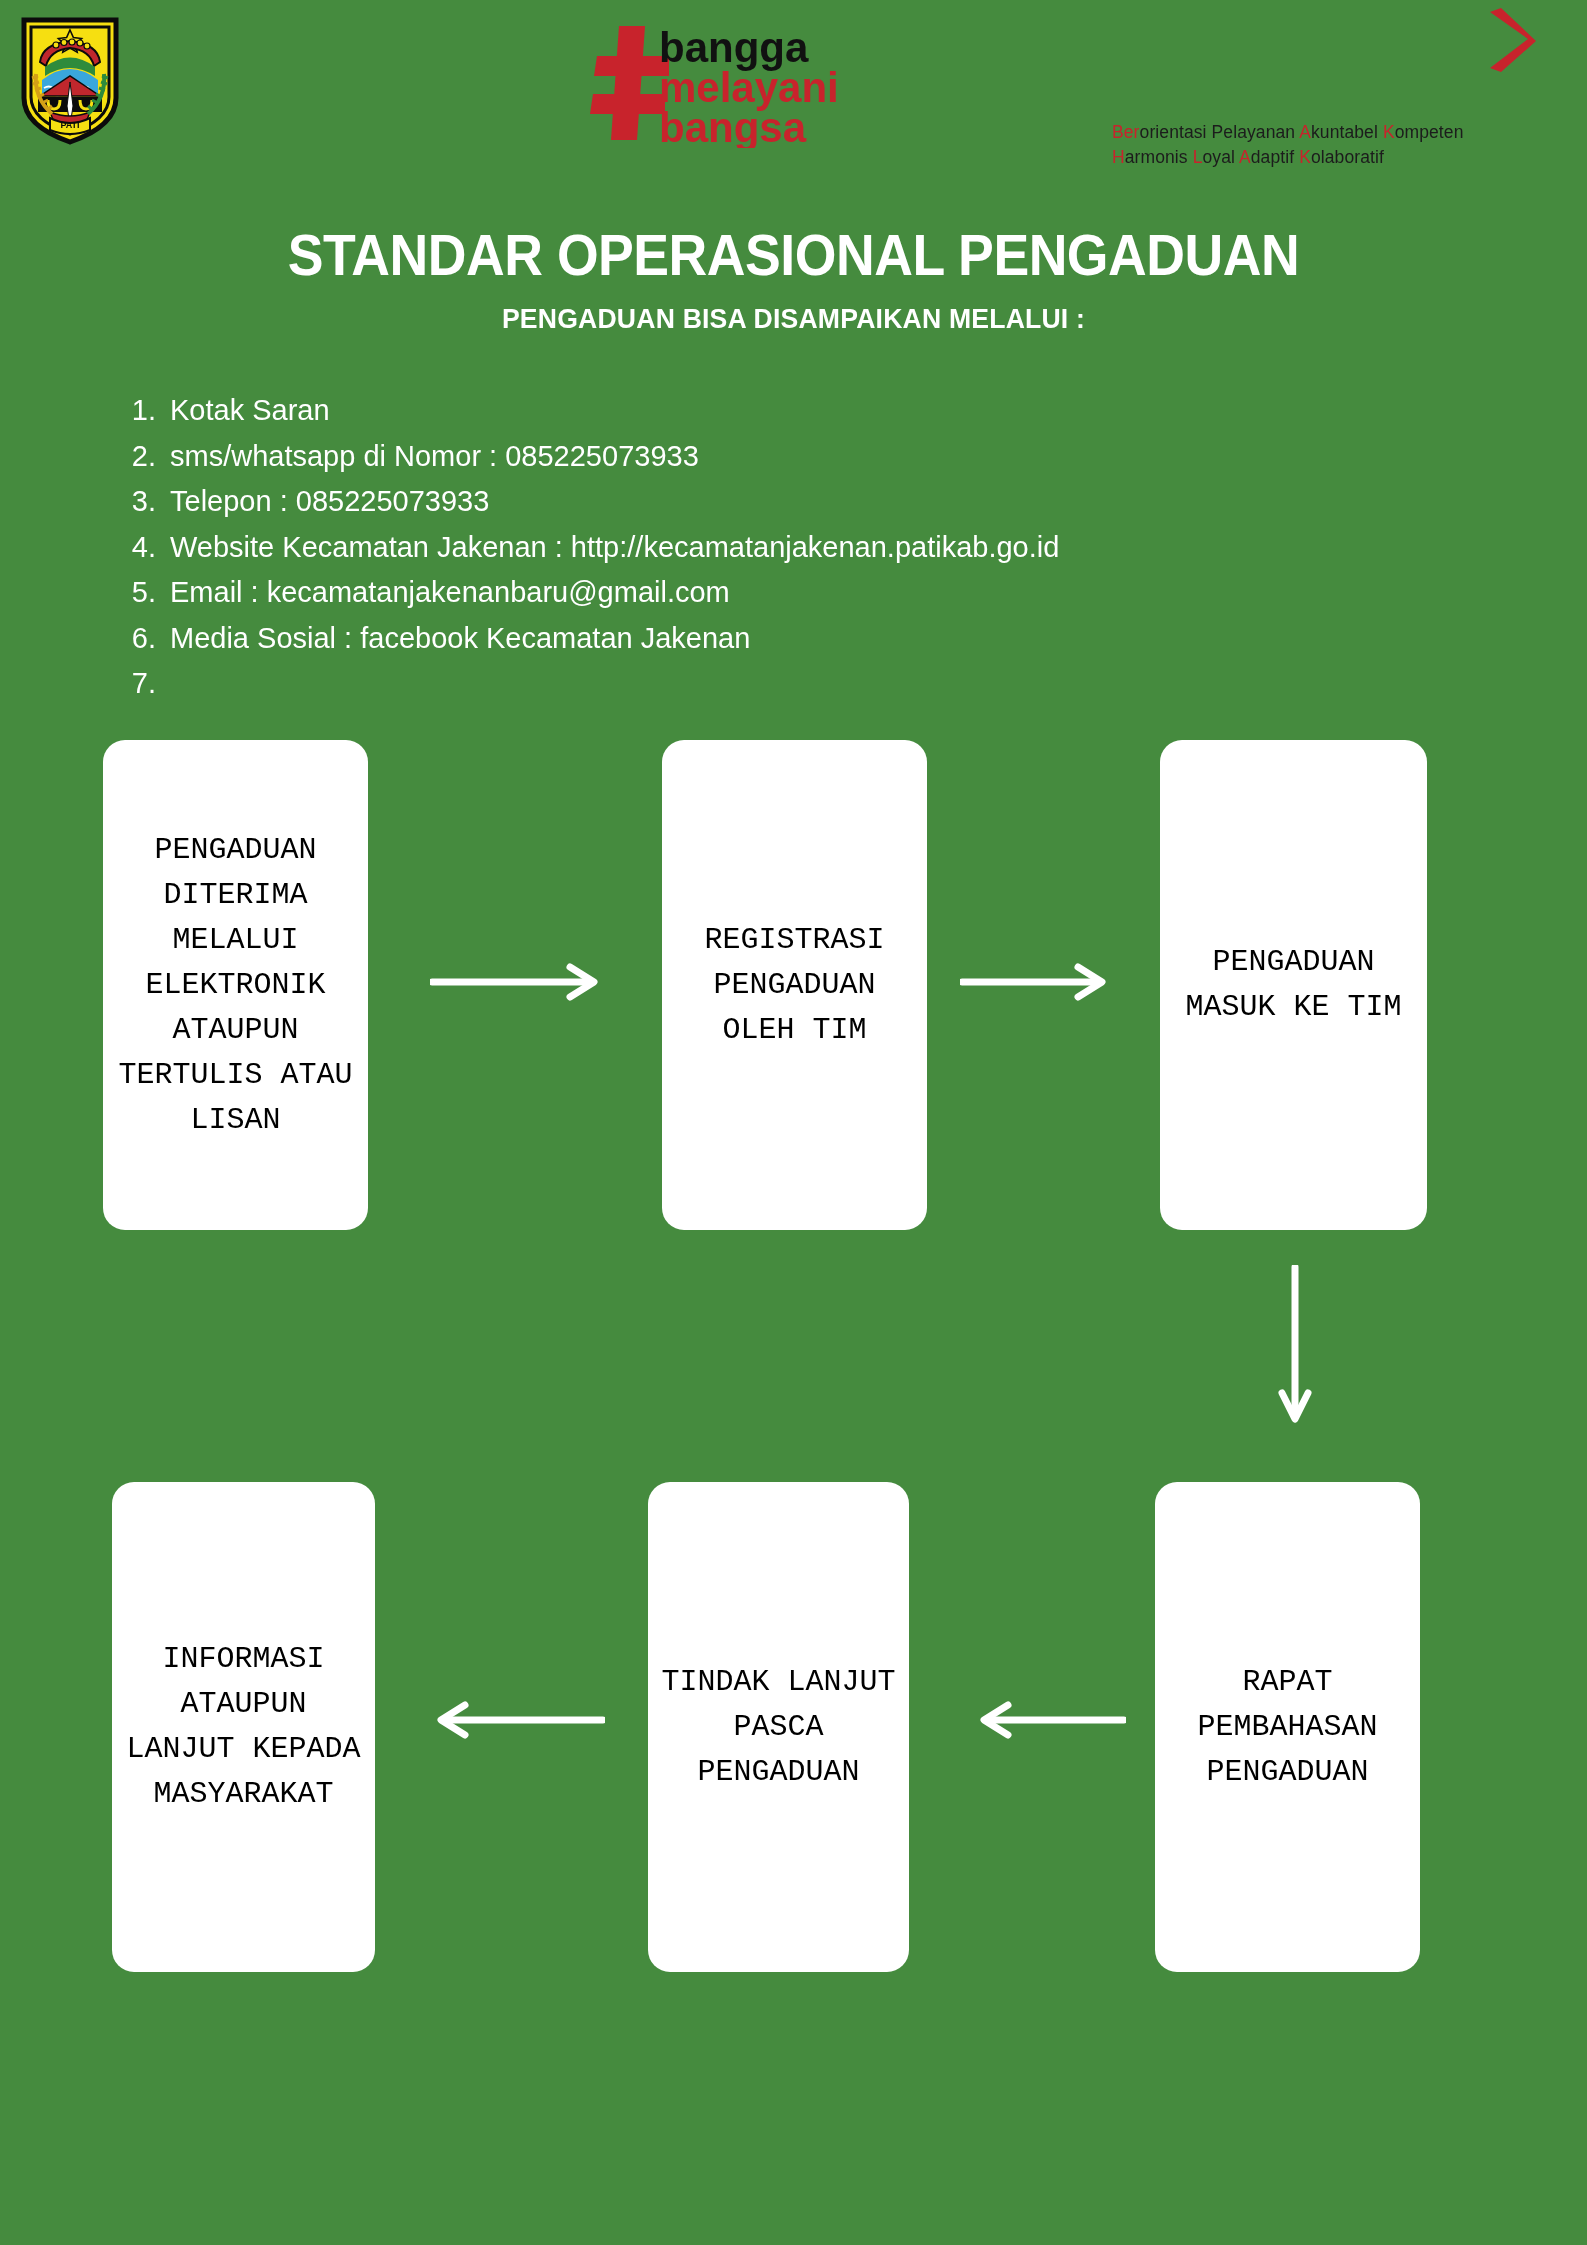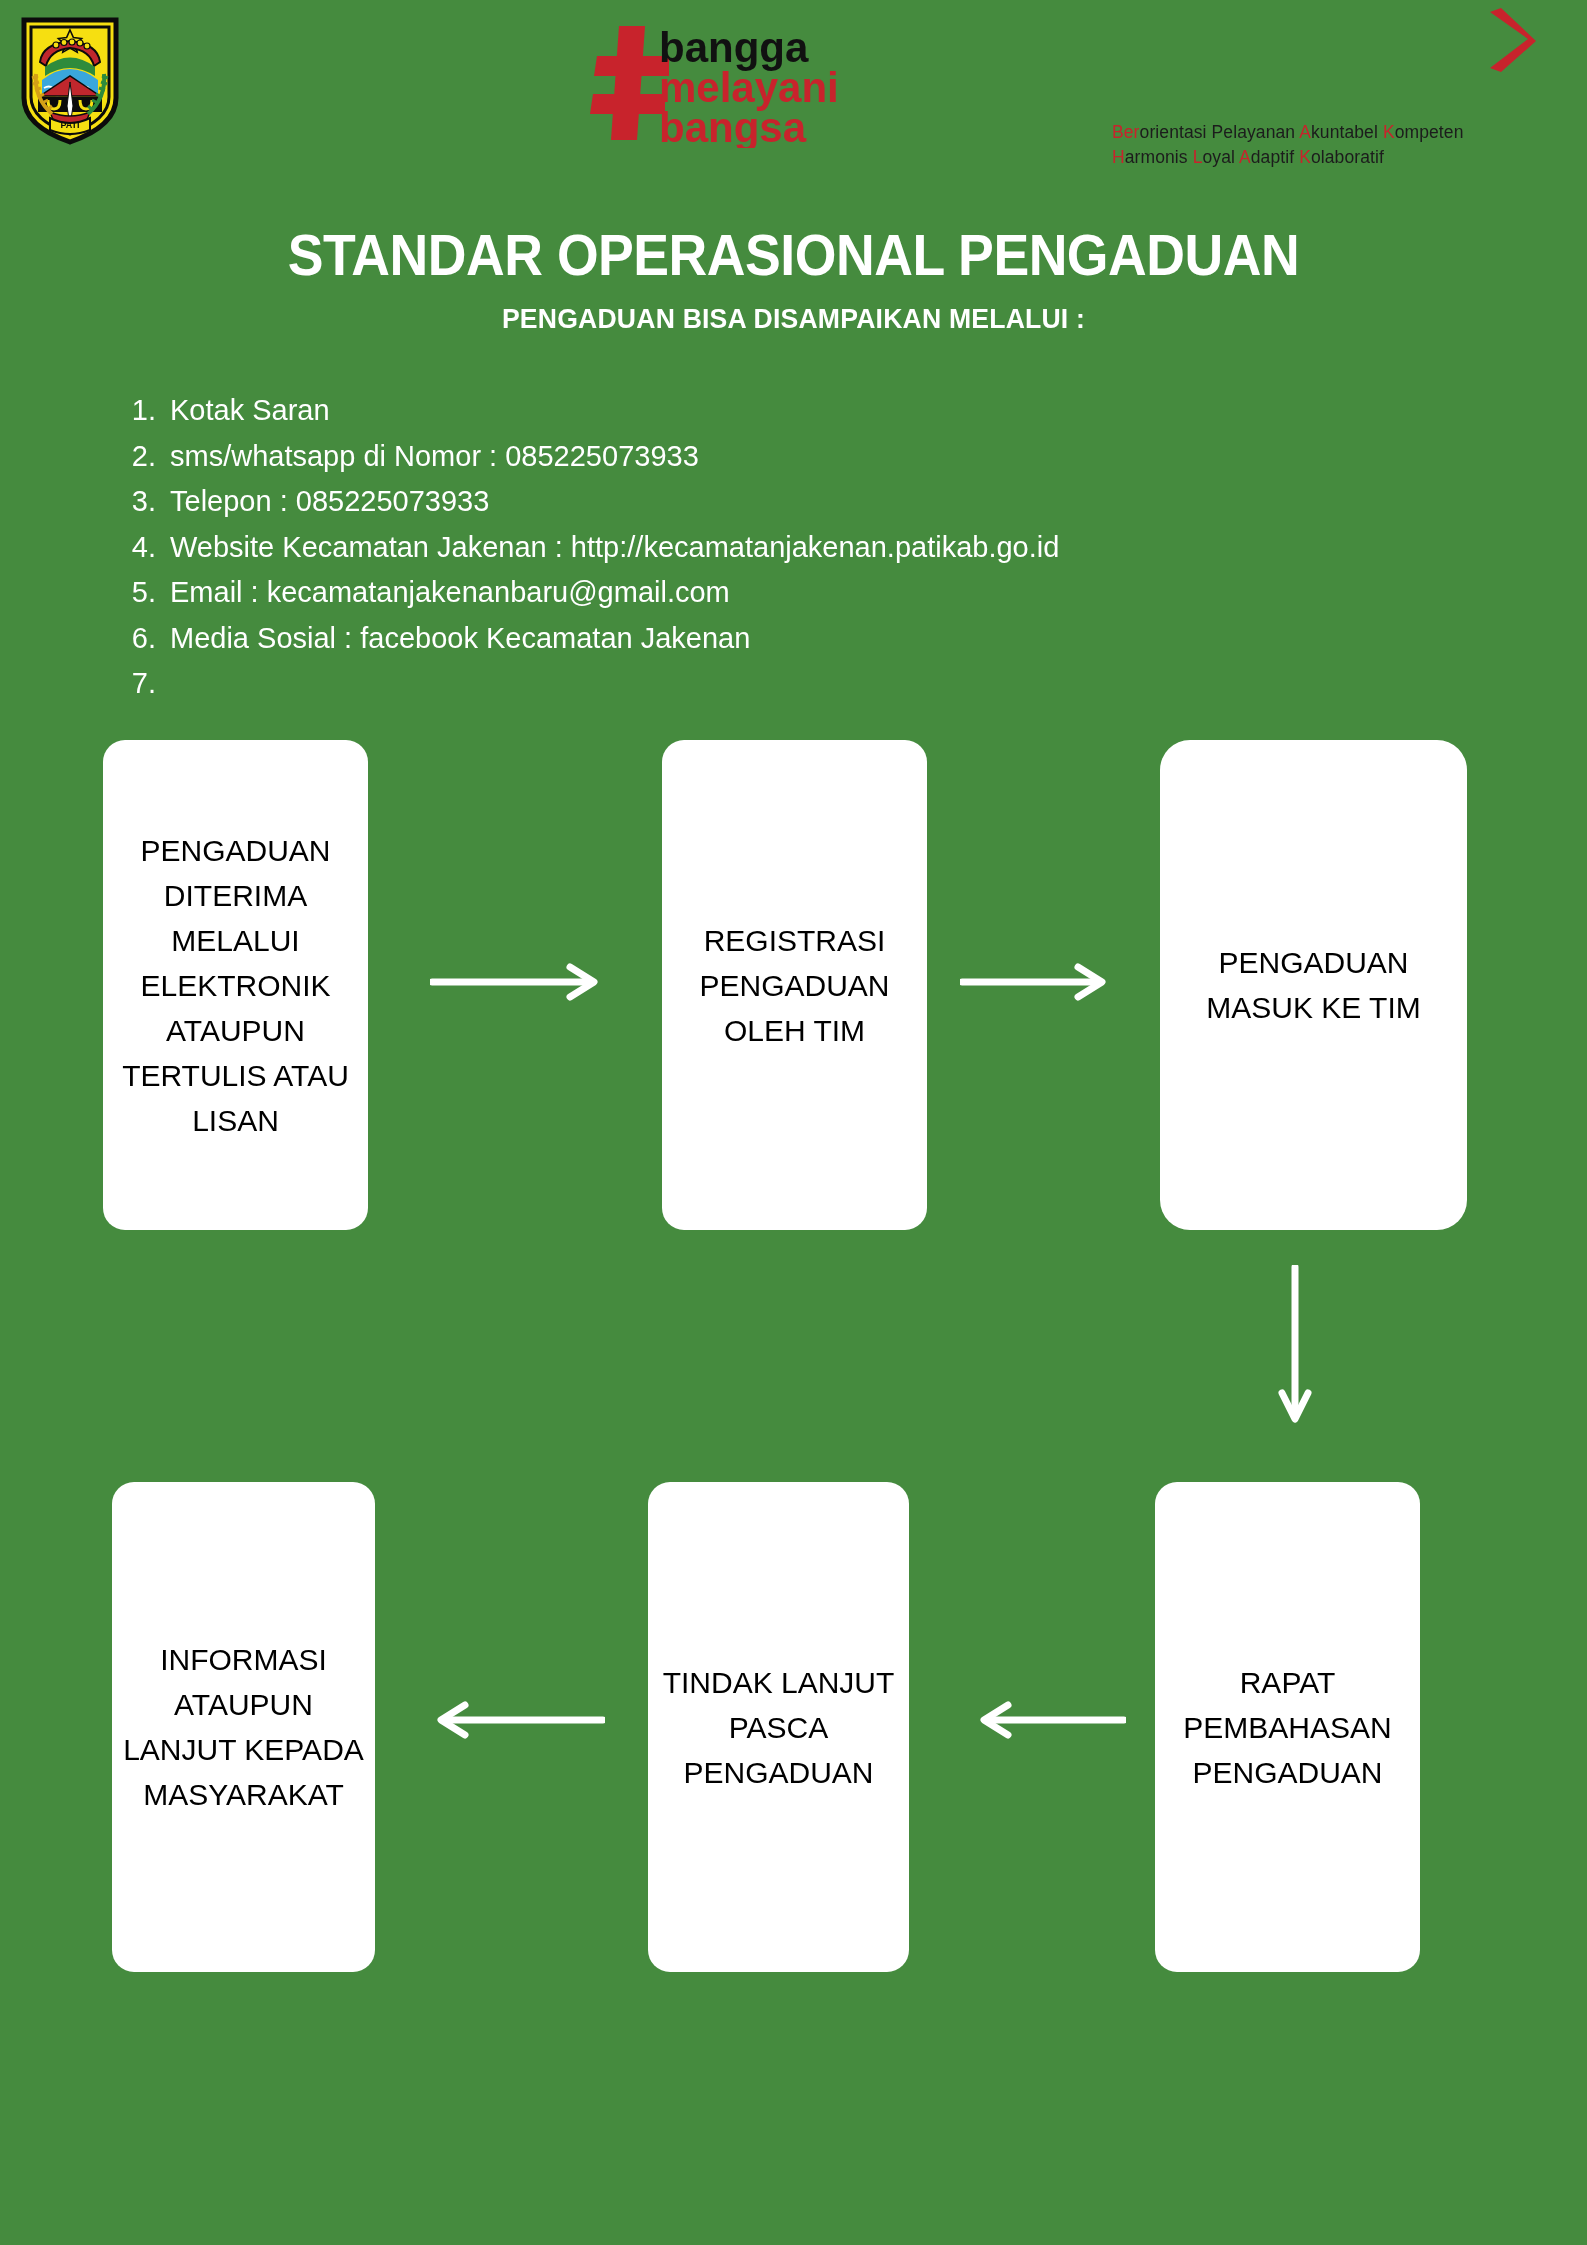--- a/index.html
+++ b/index.html
@@ -130,32 +130,33 @@
   
   .flow-box {
     position: absolute;
     background: #FFFFFF;
     border-radius: 22px;
     display: flex;
     align-items: center;
     justify-content: center;
     box-sizing: border-box;
     padding: 6px 10px;
+    font-family: Liberation Mono, monospace;
   }
   .flow-box span {
     color: #000000;
     font-size: 30px;
     line-height: 45px;
     text-align: center;
     display: block;
   }
 
   #box-1 { left: 103px;  top: 740px;  width: 265px; height: 490px; }
   #box-2 { left: 662px;  top: 740px;  width: 265px; height: 490px; }
-  #box-3 { left: 1160px; top: 740px;  width: 307px; height: 490px; border-radius: 30px; }
+  #box-3 { left: 1160px; top: 740px;  width: 267px; height: 490px; }
   #box-4 { left: 112px;  top: 1482px; width: 263px; height: 490px; }
   #box-5 { left: 648px;  top: 1482px; width: 261px; height: 490px; }
   #box-6 { left: 1155px; top: 1482px; width: 265px; height: 490px; }
 
   
   .arrow { position: absolute; }
   #arrow-1 { left: 430px;  top: 962px;  width: 170px; height: 40px; }
   #arrow-2 { left: 960px;  top: 962px;  width: 148px; height: 40px; }
   #arrow-3 { left: 1275px; top: 1265px; width: 40px;  height: 160px; }
   #arrow-4 { left: 978px;  top: 1700px; width: 148px; height: 40px; }

